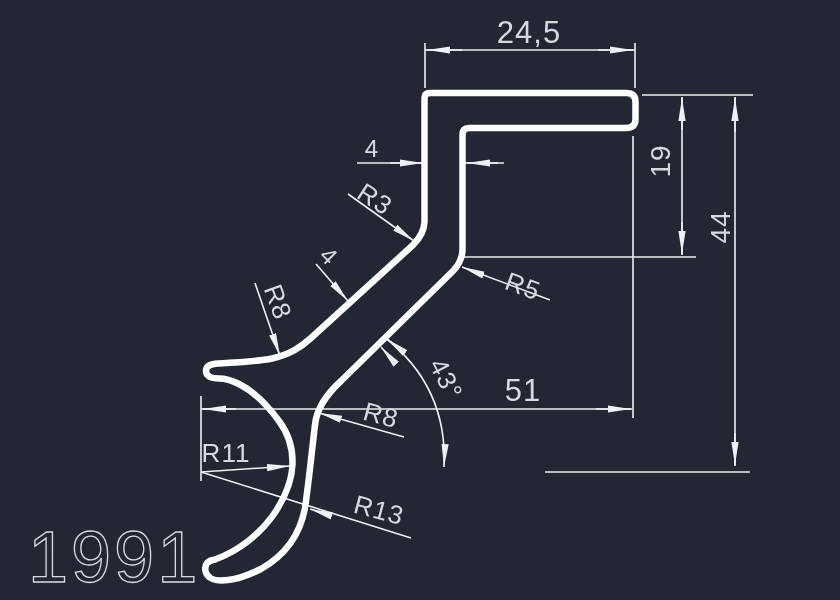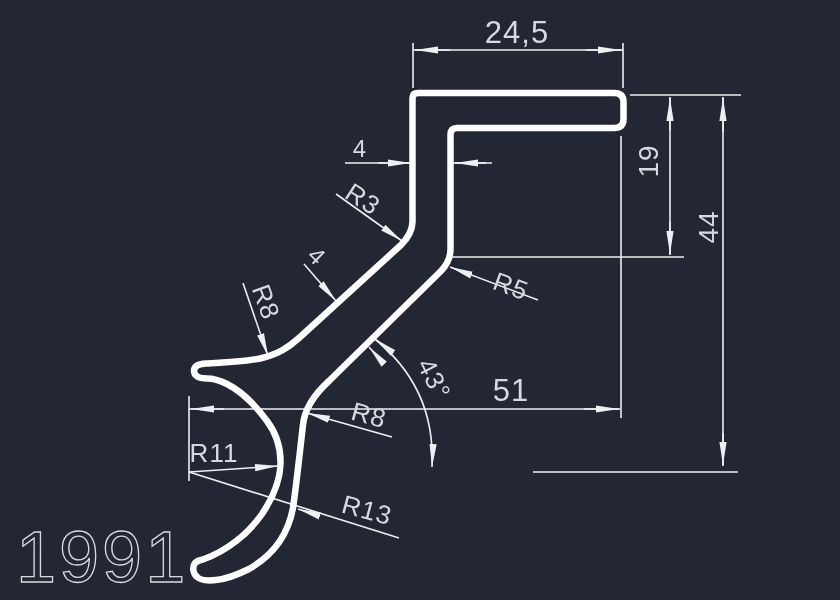--- a/index.html
+++ b/index.html
@@ -6,20 +6,21 @@
     --bg:#222733;
     --profile:#ffffff;
     --dim:#edeff2;
     --txt:#d6dae0;
   }
   html,body{margin:0;padding:0;background:var(--bg);}
   .stage{
     width:772px;height:600px;position:relative;overflow:hidden;
     background:var(--bg);
     font-family:"Liberation Sans", sans-serif;
+    padding-left:12px;
   }
   svg{display:block;}
   .profile{
     stroke:var(--profile);stroke-width:6.5;fill:none;
     stroke-linejoin:round;stroke-linecap:round;
   }
   .dimln{stroke:var(--dim);stroke-width:1.6;fill:none;stroke-linecap:butt;}
   .arrowseg{stroke:var(--dim);stroke-width:1.6;fill:none;}
   .dimtxt{
     fill:var(--txt);text-anchor:middle;dominant-baseline:central;

